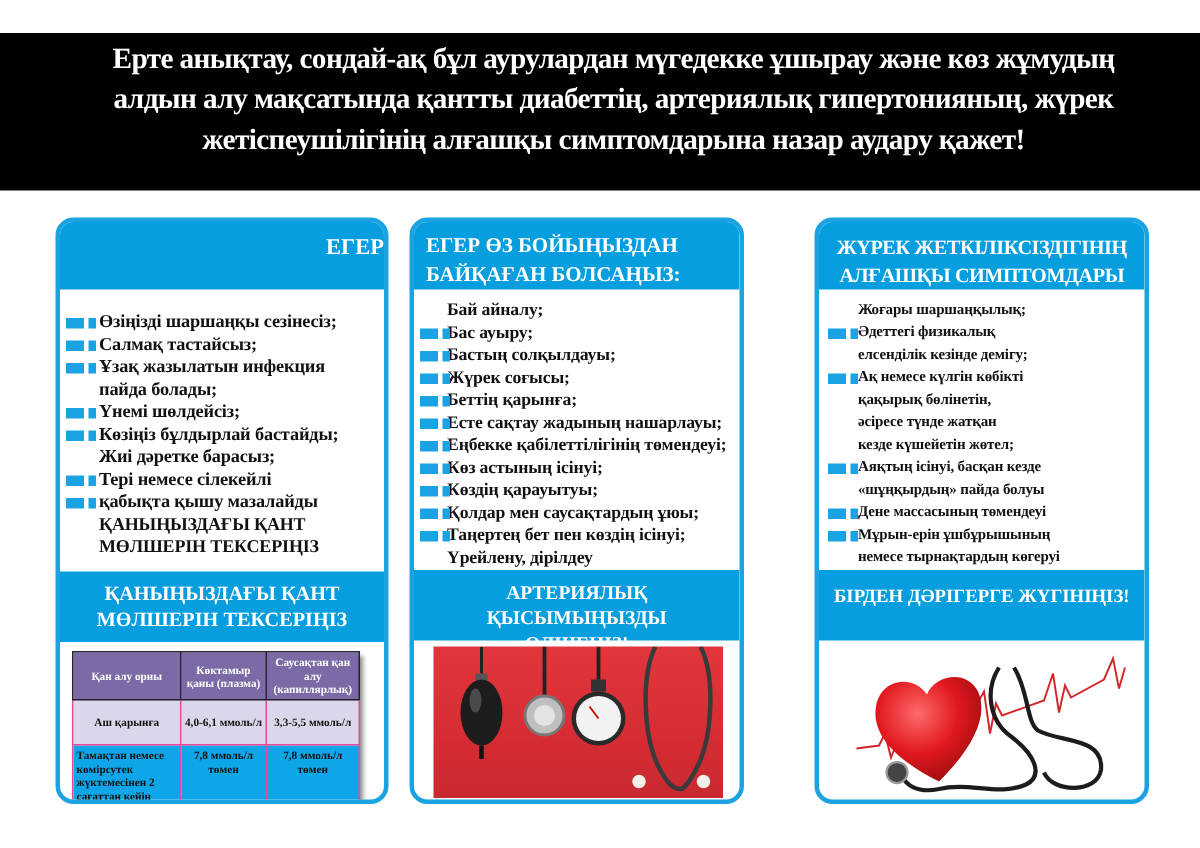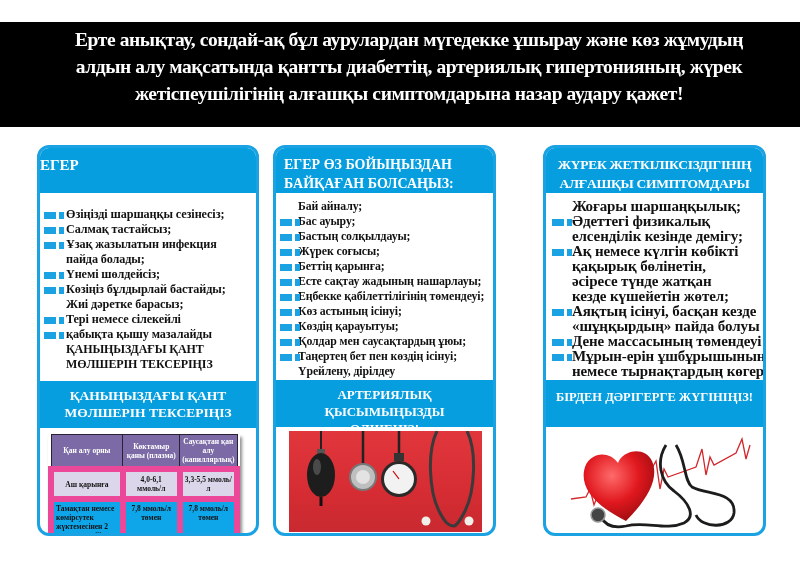--- a/index.html
+++ b/index.html
@@ -22,35 +22,35 @@
     background: #ffffff; overflow: hidden;
   }
   .p1 { left: 37px; width: 222px; }
   .p2 { left: 273px; width: 223px; }
   .p3 { left: 543px; width: 223px; }
 
   .phead {
     background: #069edf; color: #fff; font-weight: bold;
     font-size: 14px; line-height: 19px;
   }
-  .p1 .phead { height: 45px; text-align: left; padding-top: 8px; font-size: 15px; }
+  .p1 .phead { height: 45px; text-align: right; padding-top: 8px; font-size: 15px; }
   .p2 .phead { height: 45px; text-align: left; padding: 7px 0 0 8px; }
   .p3 .phead { height: 45px; text-align: center; padding-top: 7px; font-size: 13.5px; letter-spacing: -0.3px; }
 
   .plist { position: relative; padding: 4px 2px 0 0; }
   .p1 .plist { padding-top: 14px; height: 188px; }
   .p2 .plist { padding-top: 6px; height: 187px; }
   .p3 .plist { padding-top: 6px; height: 187px; }
 
   .item {
     position: relative; font-weight: bold; font-size: 12.2px; line-height: 15px;
     padding-left: 26px; white-space: nowrap; letter-spacing: -0.1px;
   }
   .p2 .item { padding-left: 22px; font-size: 11.8px; }
-  .p3 .item { font-size: 15px; }
+  .p3 .item { font-size: 10px; }
   .bullet {
     position: absolute; left: 4px; top: 5px; width: 20px; height: 7px;
     display: flex; gap: 3px;
   }
   .bullet i { display: block; height: 7px; background: #1aa2e2; }
   .bullet i:first-child { width: 12px; }
   .bullet i:last-child { width: 5px; }
   .p2 .bullet { left: 4px; }
   .p3 .bullet { left: 6px; }
   .caps { font-size: 12px; }
@@ -69,21 +69,21 @@
     position: absolute; left: 8px; top: 6px; width: 192px;
     border-collapse: collapse; font-size: 7.5px; font-weight: bold;
     box-shadow: 2px 3px 3px rgba(0,0,0,0.45);
   }
   .sugar-table th {
     background: #7b6aa6; color: #fff; border: 1px solid #2a2233;
     padding: 2px 2px; line-height: 9px; font-weight: bold; text-align: center;
     height: 30px;
   }
   .sugar-table td {
-    border: 6px solid #ec4899; padding: 2px 2px; line-height: 9px; text-align: center;
+    border: 1px solid #ec4899; padding: 2px 2px; line-height: 9px; text-align: center;
     vertical-align: top; color: #111;
   }
   .sugar-table tr.r1 td { background: #dcd6ea; height: 30px; vertical-align: middle; }
   .sugar-table tr.r2 td { background: #0ea5e9; height: 38px; }
   .sugar-table tr.r2 td:first-child { text-align: left; }
 
   
   .bp-photo {
     position: absolute; left: 13px; top: 4px; width: 193px; height: 101px;
     background: linear-gradient(180deg, #e0363c 0%, #d62c33 60%, #c92930 100%);

